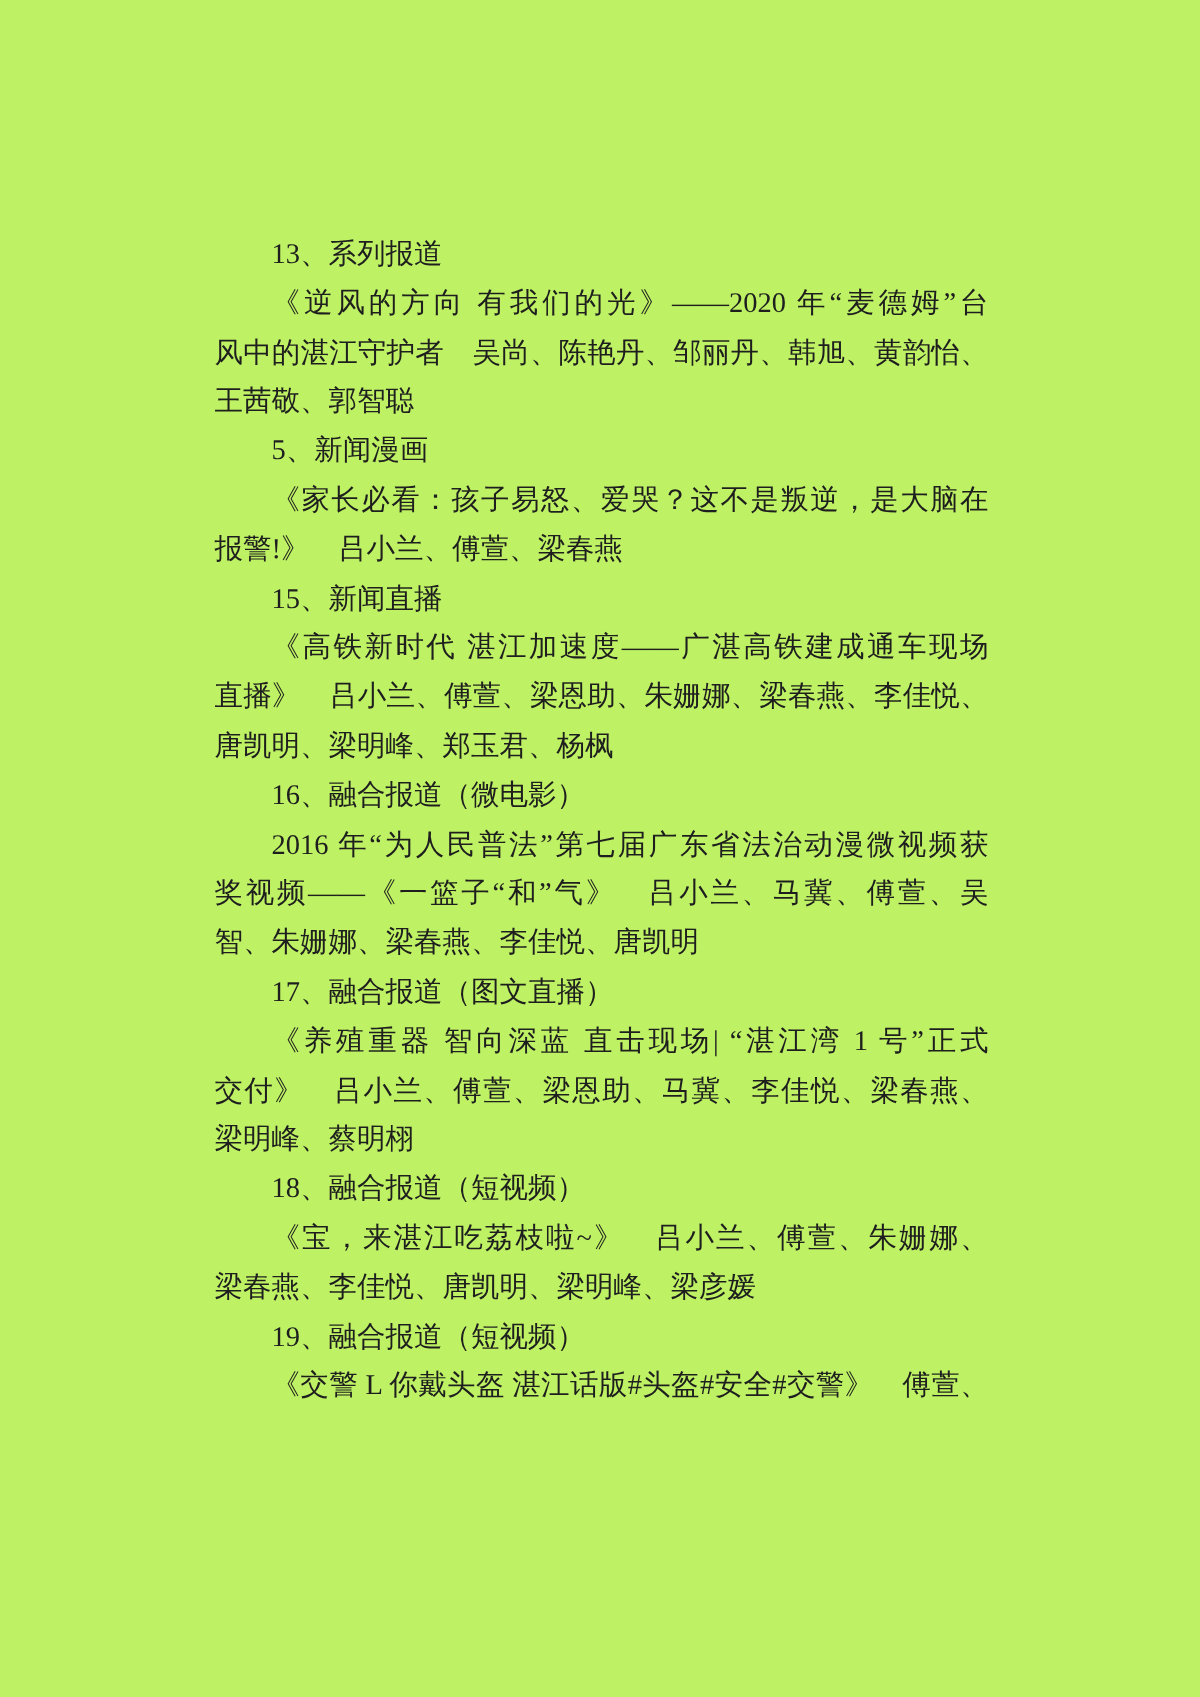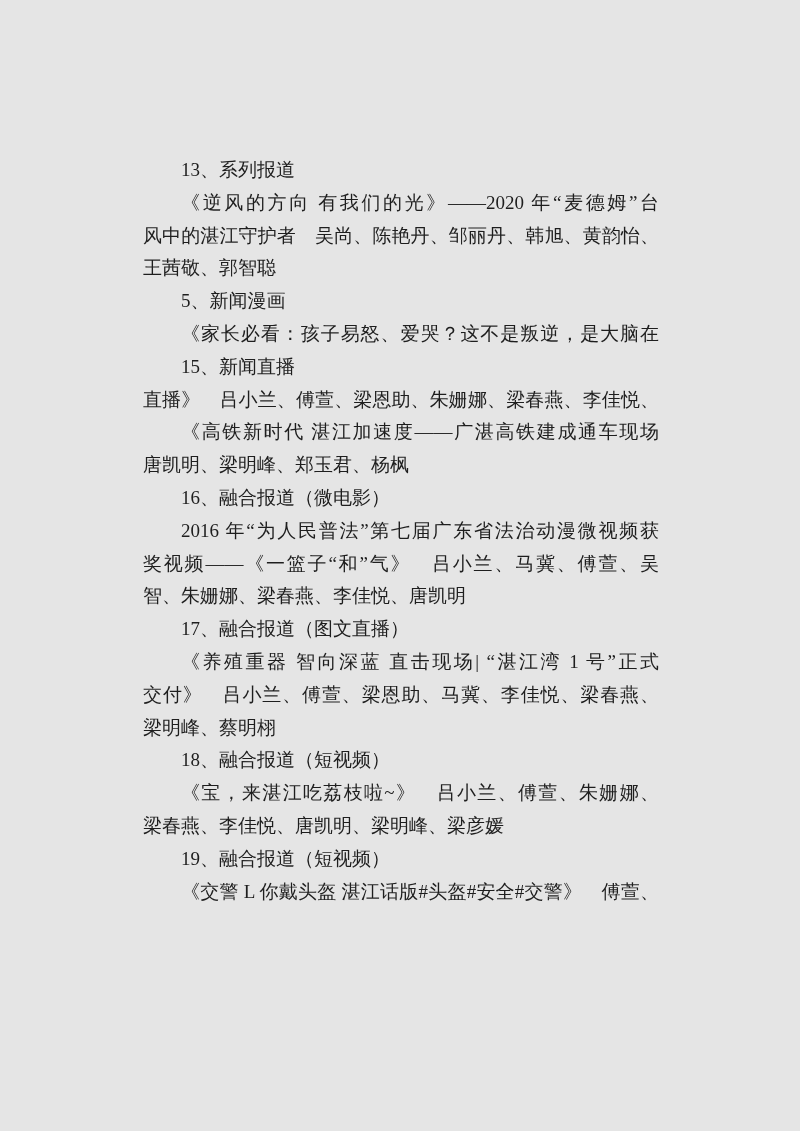--- a/index.html
+++ b/index.html
@@ -34,31 +34,32 @@
   }
   .line.justify {
     text-align: justify;
     text-align-last: justify;
     text-justify: inter-character;
   }
 </style>
 </head>
 <body>
 
-<div class="page" style="background: #e5e5e5;">
+<div class="page" style="background: #bef264;">
   <div class="content" style="color: rgb(30, 30, 30);">
       <div class="line indent">13、系列报道</div>
       <div class="line indent justify">《逆风的方向 有我们的光》——2020 年“麦德姆”台</div>
       <div class="line justify">风中的湛江守护者　吴尚、陈艳丹、邹丽丹、韩旭、黄韵怡、</div>
       <div class="line">王茜敬、郭智聪</div>
       <div class="line indent">5、新闻漫画</div>
       <div class="line indent justify">《家长必看：孩子易怒、爱哭？这不是叛逆，是大脑在</div>
+      <div class="line">报警!》　吕小兰、傅萱、梁春燕</div>
       <div class="line indent">15、新闻直播</div>
+      <div class="line indent justify">《高铁新时代 湛江加速度——广湛高铁建成通车现场</div>
       <div class="line justify">直播》　吕小兰、傅萱、梁恩助、朱姗娜、梁春燕、李佳悦、</div>
-      <div class="line indent justify">《高铁新时代 湛江加速度——广湛高铁建成通车现场</div>
       <div class="line">唐凯明、梁明峰、郑玉君、杨枫</div>
       <div class="line indent">16、融合报道（微电影）</div>
       <div class="line indent justify">2016 年“为人民普法”第七届广东省法治动漫微视频获</div>
       <div class="line justify">奖视频——《一篮子“和”气》　吕小兰、马冀、傅萱、吴</div>
       <div class="line">智、朱姗娜、梁春燕、李佳悦、唐凯明</div>
       <div class="line indent">17、融合报道（图文直播）</div>
       <div class="line indent justify">《养殖重器 智向深蓝 直击现场| “湛江湾 1 号”正式</div>
       <div class="line justify">交付》　吕小兰、傅萱、梁恩助、马冀、李佳悦、梁春燕、</div>
       <div class="line">梁明峰、蔡明栩</div>
       <div class="line indent">18、融合报道（短视频）</div>

